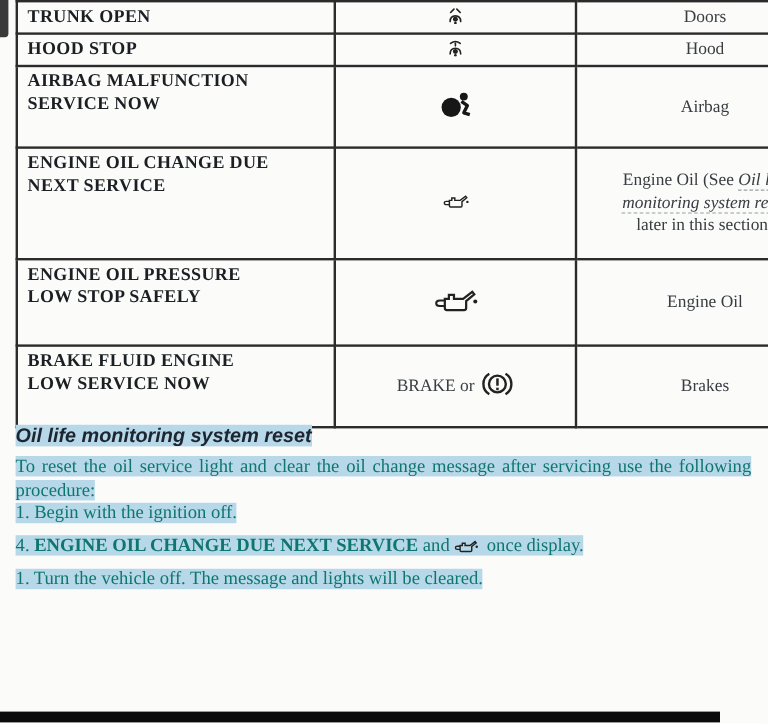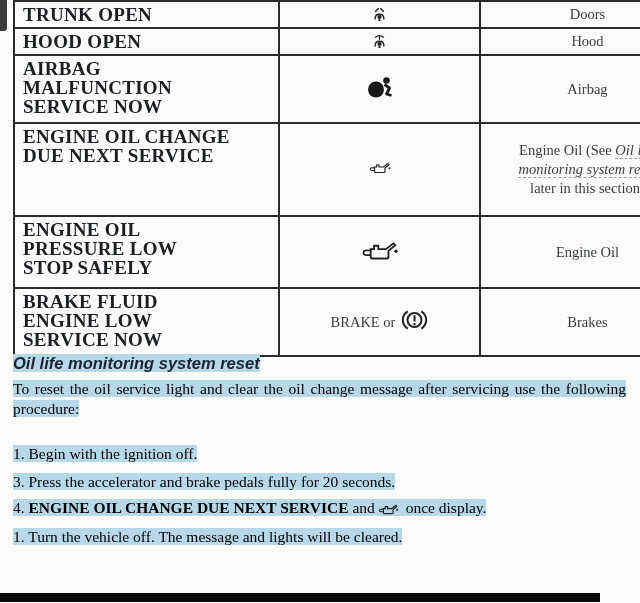--- a/index.html
+++ b/index.html
@@ -14,21 +14,21 @@
     border-collapse:collapse;
     position:absolute;left:13px;top:0;
     width:607px;table-layout:fixed;
   }
   table.warn td{
     border:2px solid #2b2b2b;
     overflow:hidden;
   }
   td.msg{
     width:209px;
-    font-weight:bold;font-size:19px;line-height:19px;
+    font-weight:bold;font-size:15px;line-height:19px;
     letter-spacing:.3px;
     padding:3px 46px 3px 8px;
     vertical-align:top;color:#1b1f23;
   }
   td.icn{
     width:197px;text-align:center;vertical-align:middle;
     font-size:14.5px;color:#3a3f44;
   }
   td.cat{
     width:201px;text-align:center;vertical-align:middle;
@@ -44,23 +44,23 @@
   .content{position:absolute;left:13px;top:346px;width:613px;}
   h2.sect{
     margin:7px 0 0 0;
     font-family:"Liberation Sans","DejaVu Sans",sans-serif;
     font-style:italic;font-weight:bold;
     font-size:16.5px;line-height:20px;color:#1c2530;
   }
   p.body{
     margin:6px 0 0 0;
     font-size:15.5px;line-height:19.5px;
-    text-align:justify;color:#000000;
-  }
-  p.step1{margin-top:26px}
+    text-align:justify;color:#0f766e;
+  }
+  p.step1{margin-top:0}
   p.step2{margin-top:7px}
   p.step3{margin-top:8px}
   p.step4{margin-top:7px}
   p.step5{margin-top:7px}
   .hl{background:#b6d8e9;}
   .b{font-weight:bold;}
   .inline-icon{vertical-align:-2px;margin:0 3px;}
   
   .artifact-left{
     position:absolute;left:0;top:0;width:7px;height:31px;
@@ -92,21 +92,21 @@
               <path d="M4.5 17.5 Q4.5 11.5 10 11.5 Q15.5 11.5 15.5 17.5"></path>
             </g>
             <circle cx="10" cy="15" r="2.6" fill="#222"></circle>
             <circle cx="10" cy="19" r="1.4" fill="#222"></circle>
           </svg>
         </span>
       </td>
       <td class="cat">Doors</td>
     </tr>
     <tr class="r2">
-      <td class="msg">HOOD OPEN</td>
+      <td class="msg">HOOD STOP</td>
       <td class="icn">
         <span>
           <svg width="17" height="16" viewBox="0 0 20 20">
             <g stroke="#222" stroke-width="1.7" fill="none" stroke-linecap="round">
               <path d="M5 6.5 Q10 2.5 15 6.5"></path>
               <path d="M10 6 L10 9"></path>
               <path d="M4.5 17.5 Q4.5 11.5 10 11.5 Q15.5 11.5 15.5 17.5"></path>
             </g>
             <circle cx="10" cy="15" r="2.6" fill="#222"></circle>
             <circle cx="10" cy="19" r="1.4" fill="#222"></circle>
@@ -178,21 +178,20 @@
     </table>
 
   <div class="content">
     <h2 class="sect"><span class="hl">Oil life monitoring system reset</span></h2>
 
     <p class="body"><span class="hl">To reset the oil service light and clear the oil change message after servicing use the following procedure:</span></p>
 
     <p class="body step1"><span class="hl">1. Begin with the ignition off.</span></p>
 
 
-    <p class="body step3"><span class="hl">3. Press the accelerator and brake pedals fully for 20 seconds.</span></p>
 
     <p class="body step4"><span class="hl"><span>4. </span><span class="b">ENGINE OIL CHANGE DUE NEXT SERVICE</span><span> and</span><span class="inline-icon"><svg width="21" height="12" viewBox="0 0 44 26">
               <path d="M11 12 L15 12 L15 8 L20 8 L20 12 L29 12 L38 5 L40 7.5 L32 14 L32 21 Q32 23 30 23 L13 23 Q11 23 11 21 Z" fill="none" stroke="#222" stroke-width="2.6"></path>
               <path d="M11 13.5 L6 13.5 Q2.5 13.5 2.5 16.2 Q2.5 19 6 19 L11 19" fill="none" stroke="#222" stroke-width="2.4"></path>
               <circle cx="41" cy="14.5" r="2.2" fill="#222"></circle>
             </svg></span><span> once display.</span></span></p>
 
     <p class="body step5"><span class="hl">1. Turn the vehicle off. The message and lights will be cleared.</span></p>
   </div>
 

